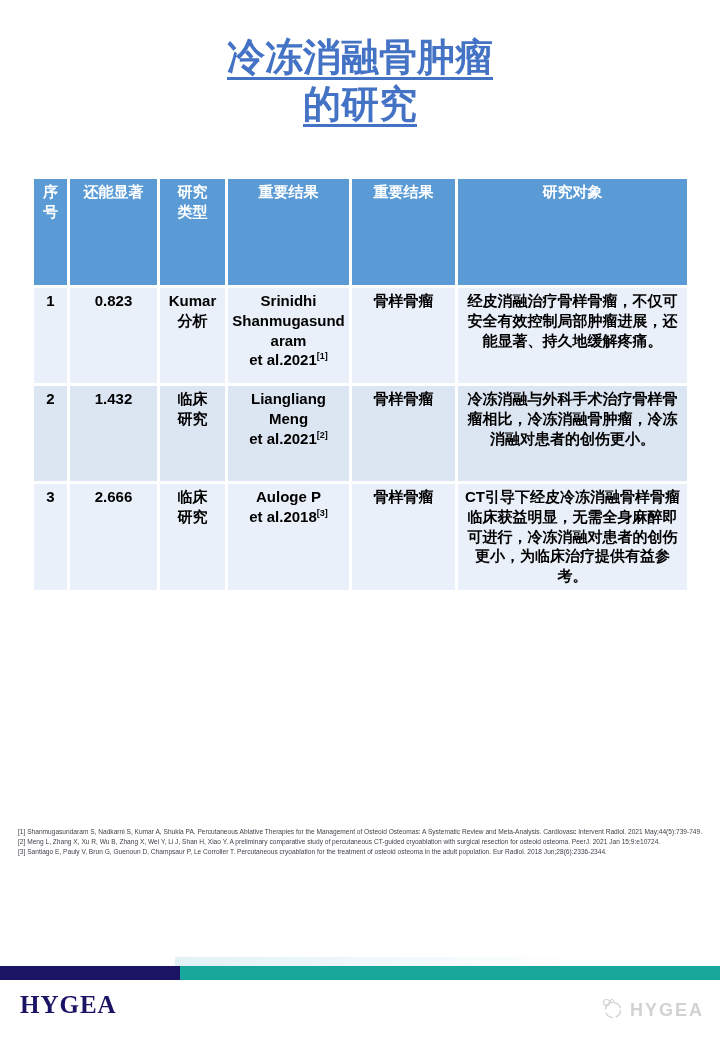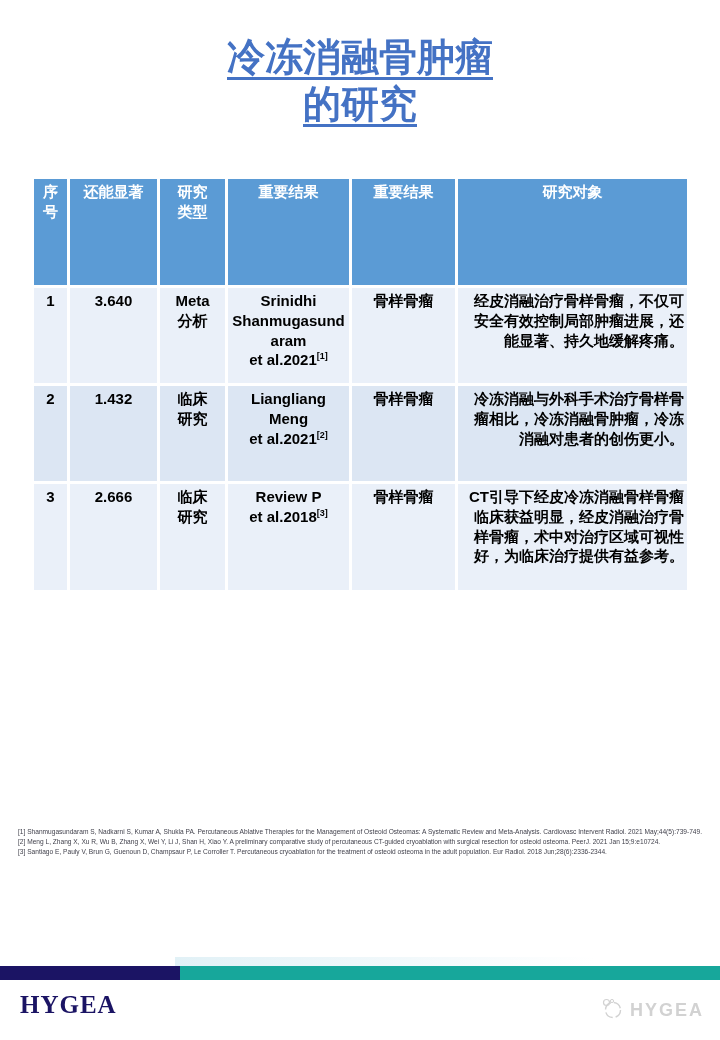--- a/index.html
+++ b/index.html
@@ -55,21 +55,21 @@
   tr.r1 td { height: 95px; }
   tr.r2 td { height: 95px; }
   tr.r3 td { height: 106px; }
   td.ref {
     white-space: pre-line;
     overflow-wrap: break-word;
     word-break: break-word;
     line-height: 1.55;
   }
   td.result {
-    text-align: right;
+    text-align: center;
     line-height: 1.33;
     padding-left: 5px;
     padding-right: 4px;
   }
   sup.refmark { font-size: 9px; vertical-align: super; line-height: 0; }
 
   
   .footnotes {
     position: absolute;
     top: 827px; left: 18px; width: 690px;
@@ -131,22 +131,22 @@
 号</th>
       <th class="hdr">还能显著</th>
       <th class="hdr">研究
 类型</th>
       <th class="hdr">重要结果</th>
       <th class="hdr">重要结果</th>
       <th class="hdr">研究对象</th>
     </tr>
     <tr class="band-a r1">
       <td class="cell">1</td>
-      <td class="cell">3.640</td>
-      <td class="cell" style="white-space:pre-line">Meta
+      <td class="cell">0.823</td>
+      <td class="cell" style="white-space:pre-line">Kumar
 分析</td>
       <td class="cell ref"><span>Srinidhi
 Shanmugasundaram</span><br><span>et al.2021</span><sup class="refmark">[1]</sup></td>
       <td class="cell">骨样骨瘤</td>
       <td class="cell result">经皮消融治疗骨样骨瘤，不仅可安全有效控制局部肿瘤进展，还能显著、持久地缓解疼痛。</td>
     </tr>
     <tr class="band-b r2">
       <td class="cell">2</td>
       <td class="cell">1.432</td>
       <td class="cell" style="white-space:pre-line">临床
@@ -154,23 +154,23 @@
       <td class="cell ref"><span>Liangliang
 Meng</span><br><span>et al.2021</span><sup class="refmark">[2]</sup></td>
       <td class="cell">骨样骨瘤</td>
       <td class="cell result">冷冻消融与外科手术治疗骨样骨瘤相比，冷冻消融骨肿瘤，冷冻消融对患者的创伤更小。</td>
     </tr>
     <tr class="band-a r3">
       <td class="cell">3</td>
       <td class="cell">2.666</td>
       <td class="cell" style="white-space:pre-line">临床
 研究</td>
-      <td class="cell ref"><span>Review P</span><br><span>et al.2018</span><sup class="refmark">[3]</sup></td>
+      <td class="cell ref"><span>Auloge P</span><br><span>et al.2018</span><sup class="refmark">[3]</sup></td>
       <td class="cell">骨样骨瘤</td>
-      <td class="cell result">CT引导下经皮冷冻消融骨样骨瘤临床获益明显，经皮消融治疗骨样骨瘤，术中对治疗区域可视性好，为临床治疗提供有益参考。</td>
+      <td class="cell result">CT引导下经皮冷冻消融骨样骨瘤临床获益明显，无需全身麻醉即可进行，冷冻消融对患者的创伤更小，为临床治疗提供有益参考。</td>
     </tr>
   </tbody>
     </table>
 </div>
 
 <div class="footnotes">
   <p>[1] Shanmugasundaram S, Nadkarni S, Kumar A, Shukla PA. Percutaneous Ablative Therapies for the Management of Osteoid Osteomas: A Systematic Review and Meta-Analysis. Cardiovasc Intervent Radiol. 2021 May;44(5):739-749.</p>
   <p>[2] Meng L, Zhang X, Xu R, Wu B, Zhang X, Wei Y, Li J, Shan H, Xiao Y. A preliminary comparative study of percutaneous CT-guided cryoablation with surgical resection for osteoid osteoma. PeerJ. 2021 Jan 15;9:e10724.</p>
   <p>[3] Santiago E, Pauly V, Brun G, Guenoun D, Champsaur P, Le Corroller T. Percutaneous cryoablation for the treatment of osteoid osteoma in the adult population. Eur Radiol. 2018 Jun;28(6):2336-2344.</p>
 </div>

